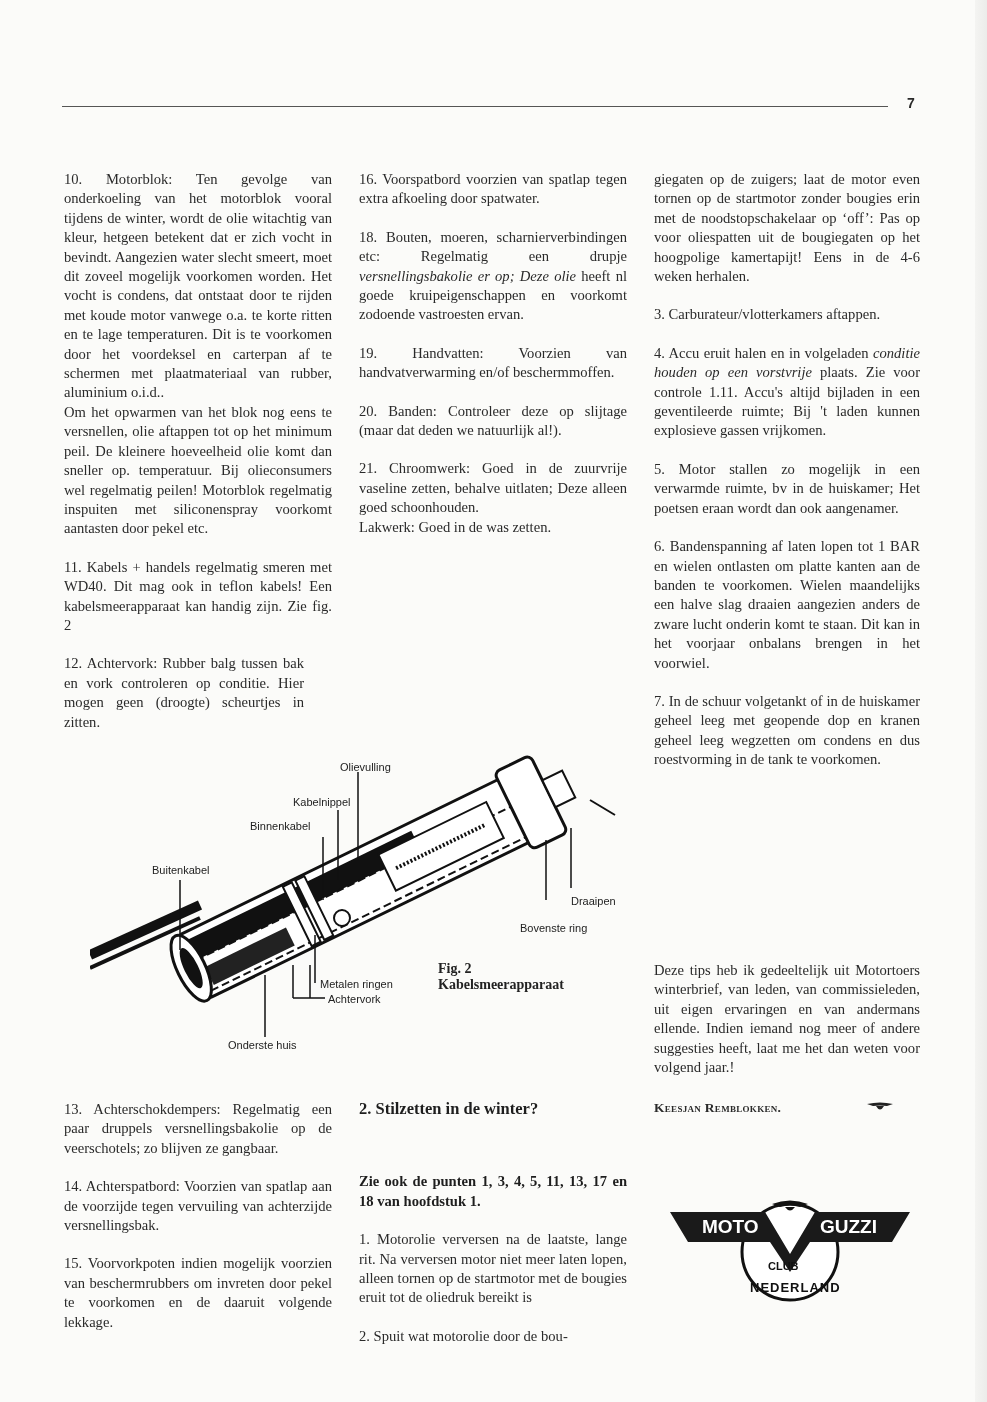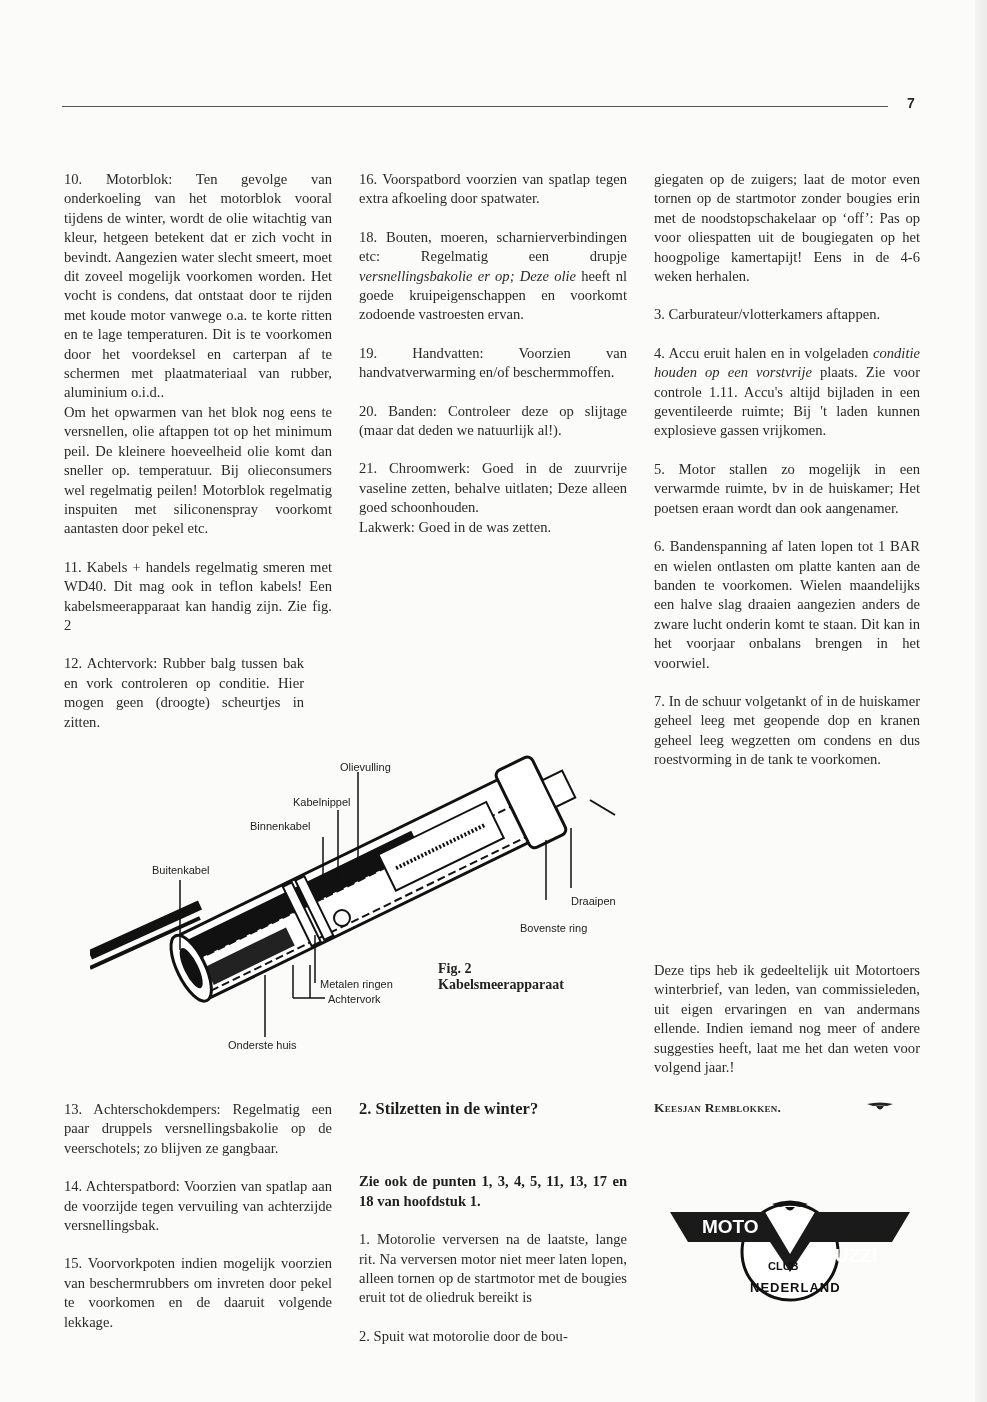--- a/index.html
+++ b/index.html
@@ -157,16 +157,16 @@
 </div>
 
 <div class="logo">
   <svg width="260" height="110" viewBox="0 0 260 110">
     <circle cx="130" cy="60" r="48" fill="#fff" stroke="#111" stroke-width="3"></circle>
     <path d="M10 20 L105 20 L130 62 L155 20 L250 20 L232 50 L150 50 L130 80 L110 50 L28 50 Z" fill="#1a1a1a"></path>
     <path d="M112 12 Q130 5 148 12 L140 15 Q130 12 120 15 Z" fill="#111"></path>
     <path d="M125 15 Q130 22 135 15 Z" fill="#111"></path>
   </svg>
   <span style="position:absolute;left:42px;top:24px;color:#fff;font-family:'Liberation Sans',sans-serif;font-weight:bold;font-size:19px;text-align:right;">MOTO</span>
-  <span style="position:absolute;left:160px;top:24px;color:#fff;font-family:'Liberation Sans',sans-serif;font-weight:bold;font-size:19px;margin-top:29px;">GUZZI</span>
+  <span style="position:absolute;left:160px;top:24px;color:#fff;font-family:'Liberation Sans',sans-serif;font-weight:bold;font-size:19px;">GUZZI</span>
   <span style="position:absolute;left:108px;top:68px;color:#111;font-family:'Liberation Sans',sans-serif;font-weight:bold;font-size:11px;">CLUB</span>
   <span style="position:absolute;left:90px;top:88px;color:#111;font-family:'Liberation Sans',sans-serif;font-weight:bold;font-size:13px;letter-spacing:1px;">NEDERLAND</span>
 </div>
 
 </body></html>

